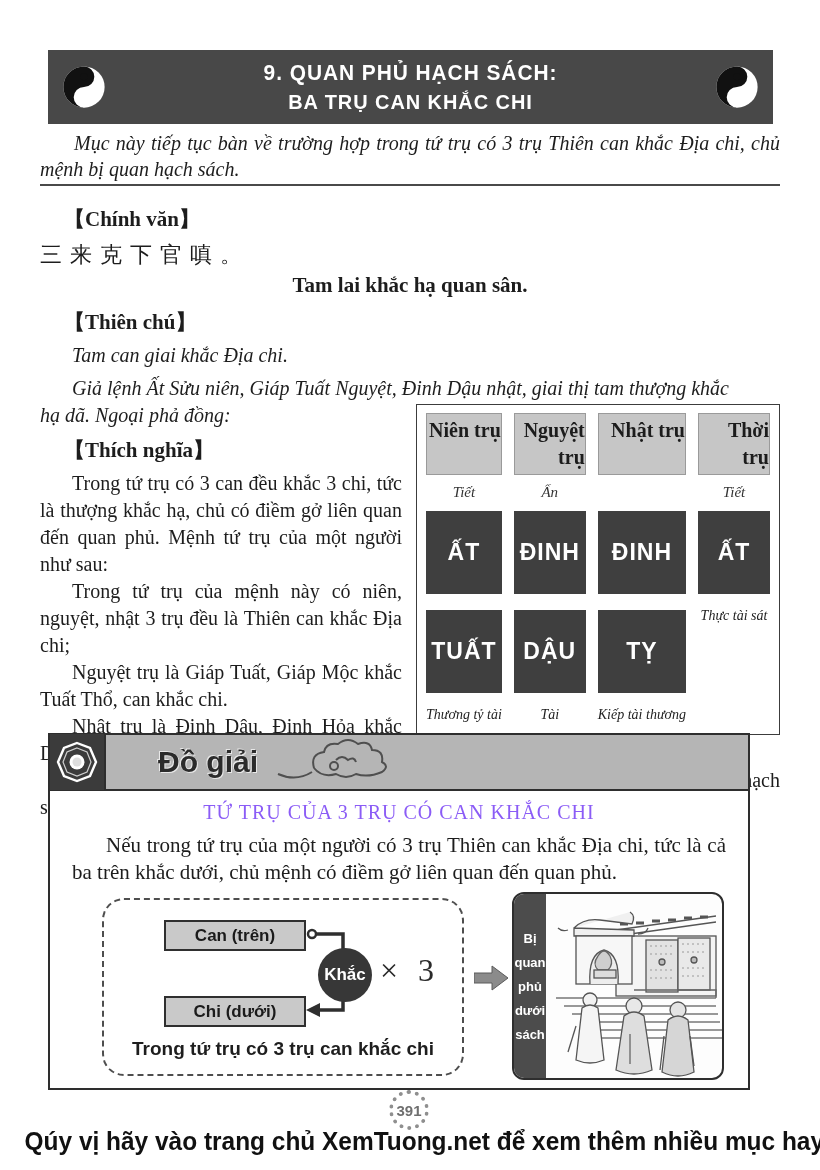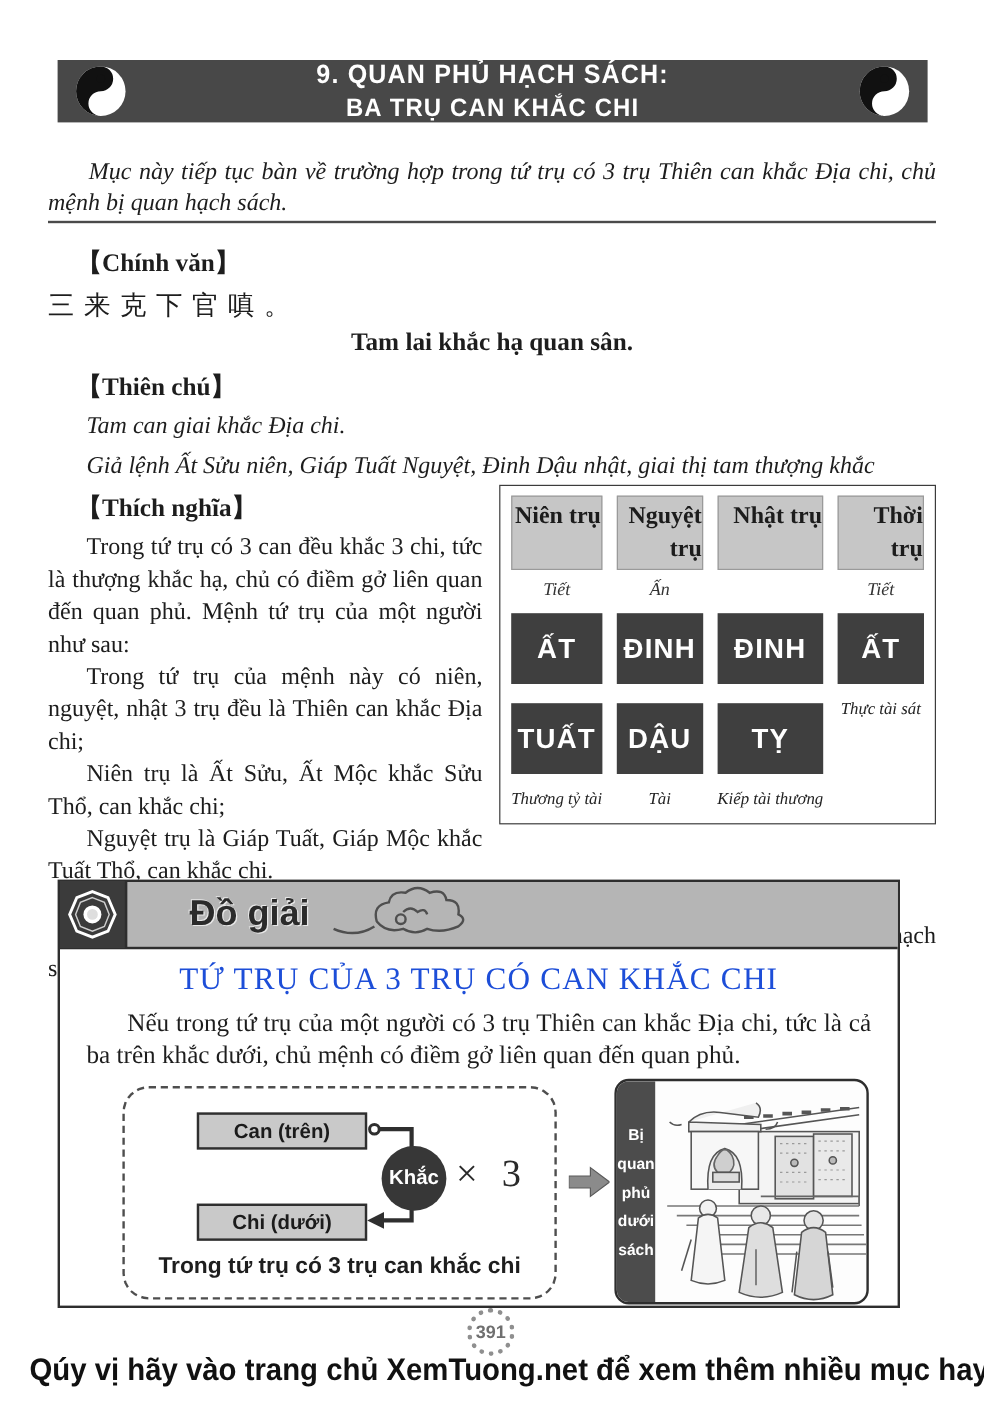--- a/index.html
+++ b/index.html
@@ -8,21 +8,21 @@
     width: 820px; height: 1170px;
     position: relative;
     font-family: "Liberation Serif", serif;
     color: #1d1d1d;
     overflow: hidden;
   }
   .page { position: absolute; inset: 0; }
 
   
   .banner {
-    position: absolute; left: 48px; top: 50px; width: 725px; height: 52px;
+    position: absolute; left: 48px; top: 50px; width: 725px; height: 74px;
     background: #484848;
     display: flex; align-items: center; justify-content: space-between;
     padding: 0 14px;
   }
   .banner-title { flex: 1; text-align: center; color: #ffffff;
     font-family: "Liberation Sans", sans-serif; font-weight: bold;
     transform: scaleX(0.95);
   }
   .banner-title .l1 { font-size: 22px; letter-spacing: 1px; display: block; }
   .banner-title .l2 { font-size: 21px; letter-spacing: 1px; display: block; margin-top: 4px; }
@@ -61,21 +61,21 @@
     font-family: "Liberation Serif", serif; font-weight: bold; font-size: 20px;
     padding: 3px 0; border: 1px solid #9a9a9a;
   }
   .p-lab {
     text-align: center; font-family: "Liberation Serif", serif; font-style: italic;
     font-size: 15px; color: #333; padding: 4px 0 5px 0; min-height: 24px;
   }
   .p-cell {
     background: #3f3f3f; color: #ffffff; text-align: center;
     font-weight: bold; font-size: 23px; letter-spacing: 1px;
-    padding: 16px 0; margin-bottom: 2px;
+    padding: 28px 0; margin-bottom: 2px;
   }
   .p-cell.row2 { margin-top: 14px; }
   .p-blab {
     text-align: center; font-family: "Liberation Serif", serif; font-style: italic;
     font-size: 14px; color: #222; padding-top: 6px; white-space: nowrap;
   }
 
   
   .watermark {
     position: absolute; left: 46px; top: 528px; width: 760px;
@@ -100,22 +100,22 @@
     display: flex; align-items: center; justify-content: center;
     border-right: 2px solid #2e2e2e;
   }
   .dg-label {
     font-family: "Liberation Sans", sans-serif; font-weight: bold; font-size: 30px;
     color: #2b2b2b; margin-left: 52px;
     text-shadow: 1px 1px 0 #e8e8e8, -1px -1px 0 #e8e8e8;
   }
   .dg-cloud { margin-left: 18px; }
   .dg-title {
-    text-align: center; font-size: 26px; letter-spacing: 1px;
-    margin-top: 10px; color: #1d4ed8;
+    text-align: center; font-size: 20px; letter-spacing: 1px;
+    margin-top: 10px; color: #8b5cf6;
   }
   .dg-body {
     margin: 8px 22px 0 22px; font-size: 21px; line-height: 27px;
     text-align: justify; text-indent: 34px;
   }
   .dg-diagram-row { position: relative; height: 200px; }
 
   .dash-box {
     position: absolute; left: 52px; top: 12px; width: 362px; height: 178px;
     border: 2px dashed #4e4e4e; border-radius: 22px;
@@ -231,25 +231,25 @@
         <div class="p-cell row2">DẬU</div>
         <div class="p-cell row2">TỴ</div>
 
         <div class="p-blab">Thực tài sát</div>
         <div class="p-blab">Thương tỷ tài</div>
         <div class="p-blab">Tài</div>
         <div class="p-blab">Kiếp tài thương</div>
       </div>
     </div>
 
+    <p class="para it" style="text-indent:0;">hạ dã. Ngoại phả đồng:</p>
 
     <div class="sec-head" style="margin-top:8px;">【Thích nghĩa】</div>
     <p class="para">Trong tứ trụ có 3 can đều khắc 3 chi, tức là thượng khắc hạ, chủ có điềm gở liên quan đến quan phủ. Mệnh tứ trụ của một người như sau:</p>
     <p class="para">Trong tứ trụ của mệnh này có niên, nguyệt, nhật 3 trụ đều là Thiên can khắc Địa chi;</p>
-    <p class="para">Niên trụ là Ất Sửu, Ất Mộc khắc Sửu Thổ, can khắc chi;</p>
     <p class="para">Nguyệt trụ là Giáp Tuất, Giáp Mộc khắc Tuất Thổ, can khắc chi.</p>
     <p class="para">Nhật trụ là Đinh Dậu, Đinh Hỏa khắc Dậu Kim, can khắc chi.</p>
     <p class="para">Trong tứ trụ có 3 can khắc 3 chi, là cả ba trên khắc dưới, chủ mệnh bị quan phủ hạch sách.</p>
   </div>
 
 
   <div class="dogiai">
     <div class="dg-bar">
       <div class="dg-bagua">
         <svg width="44" height="44" viewBox="0 0 44 44">

